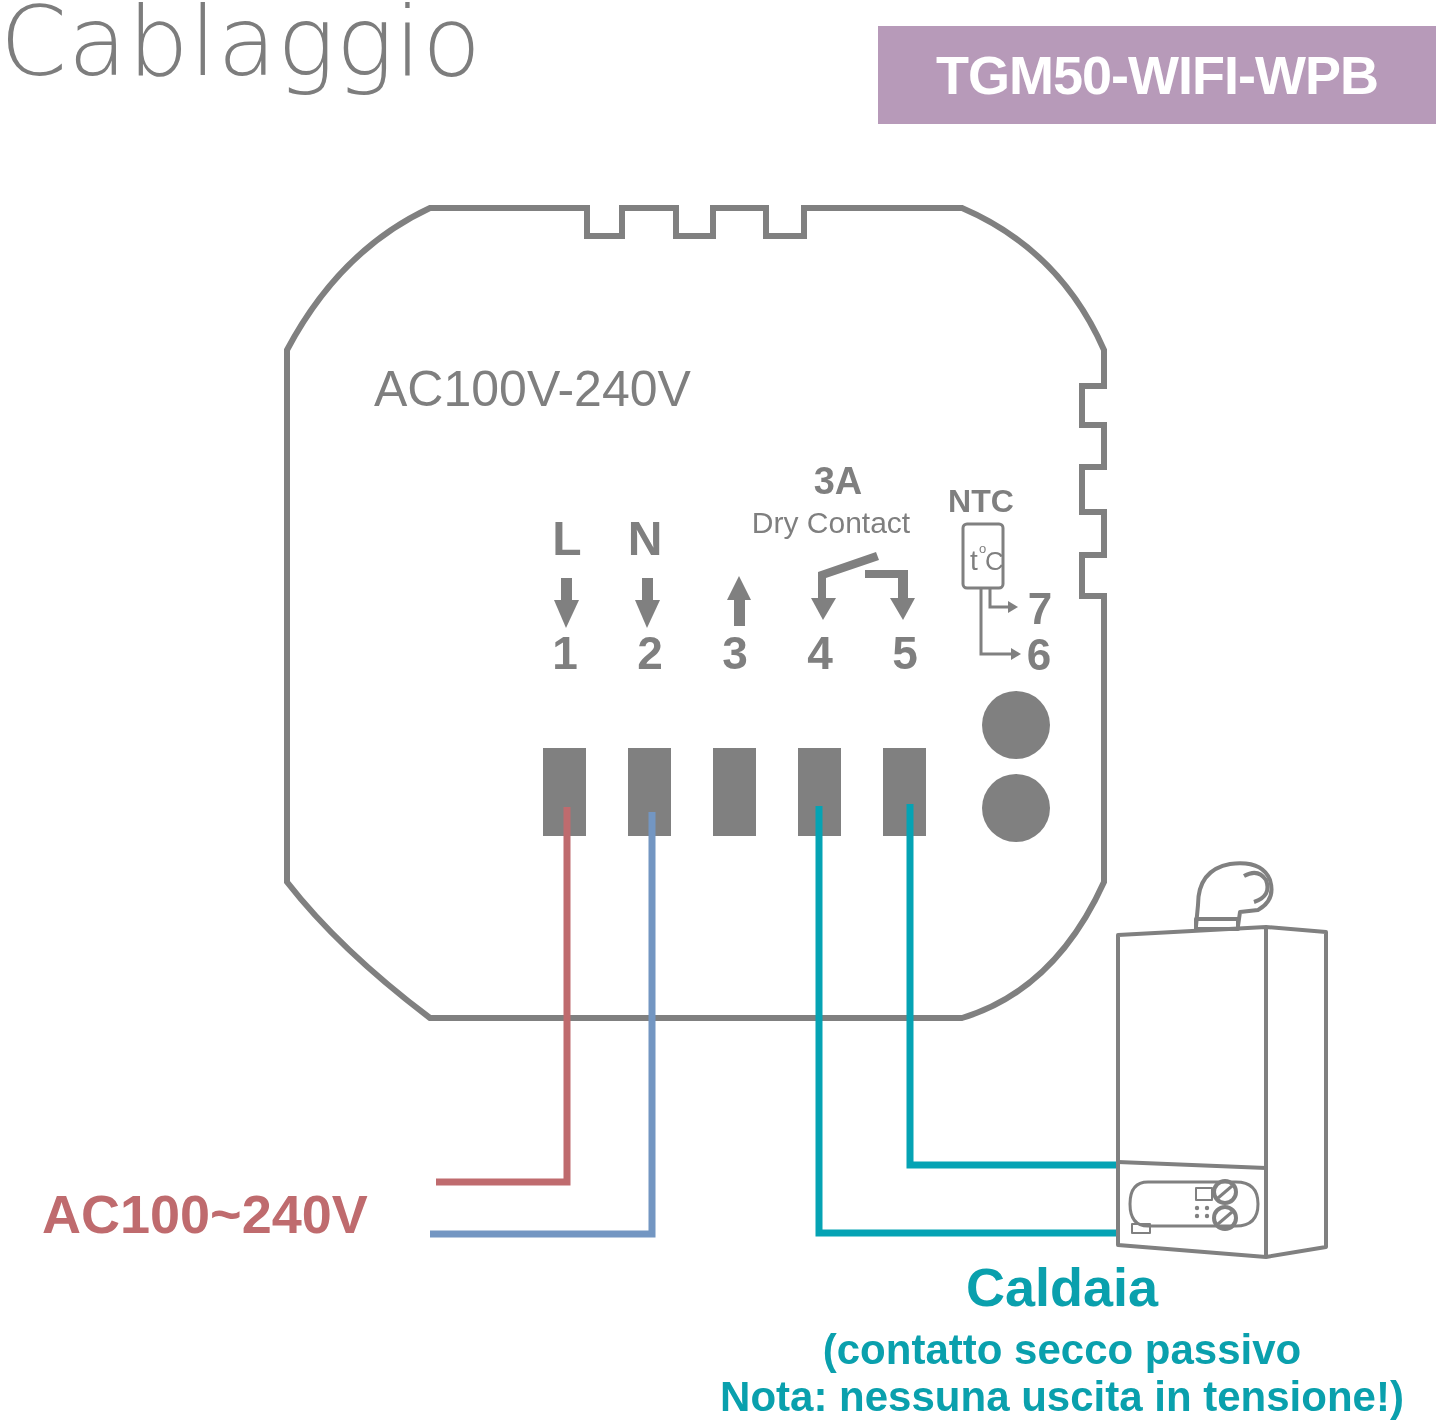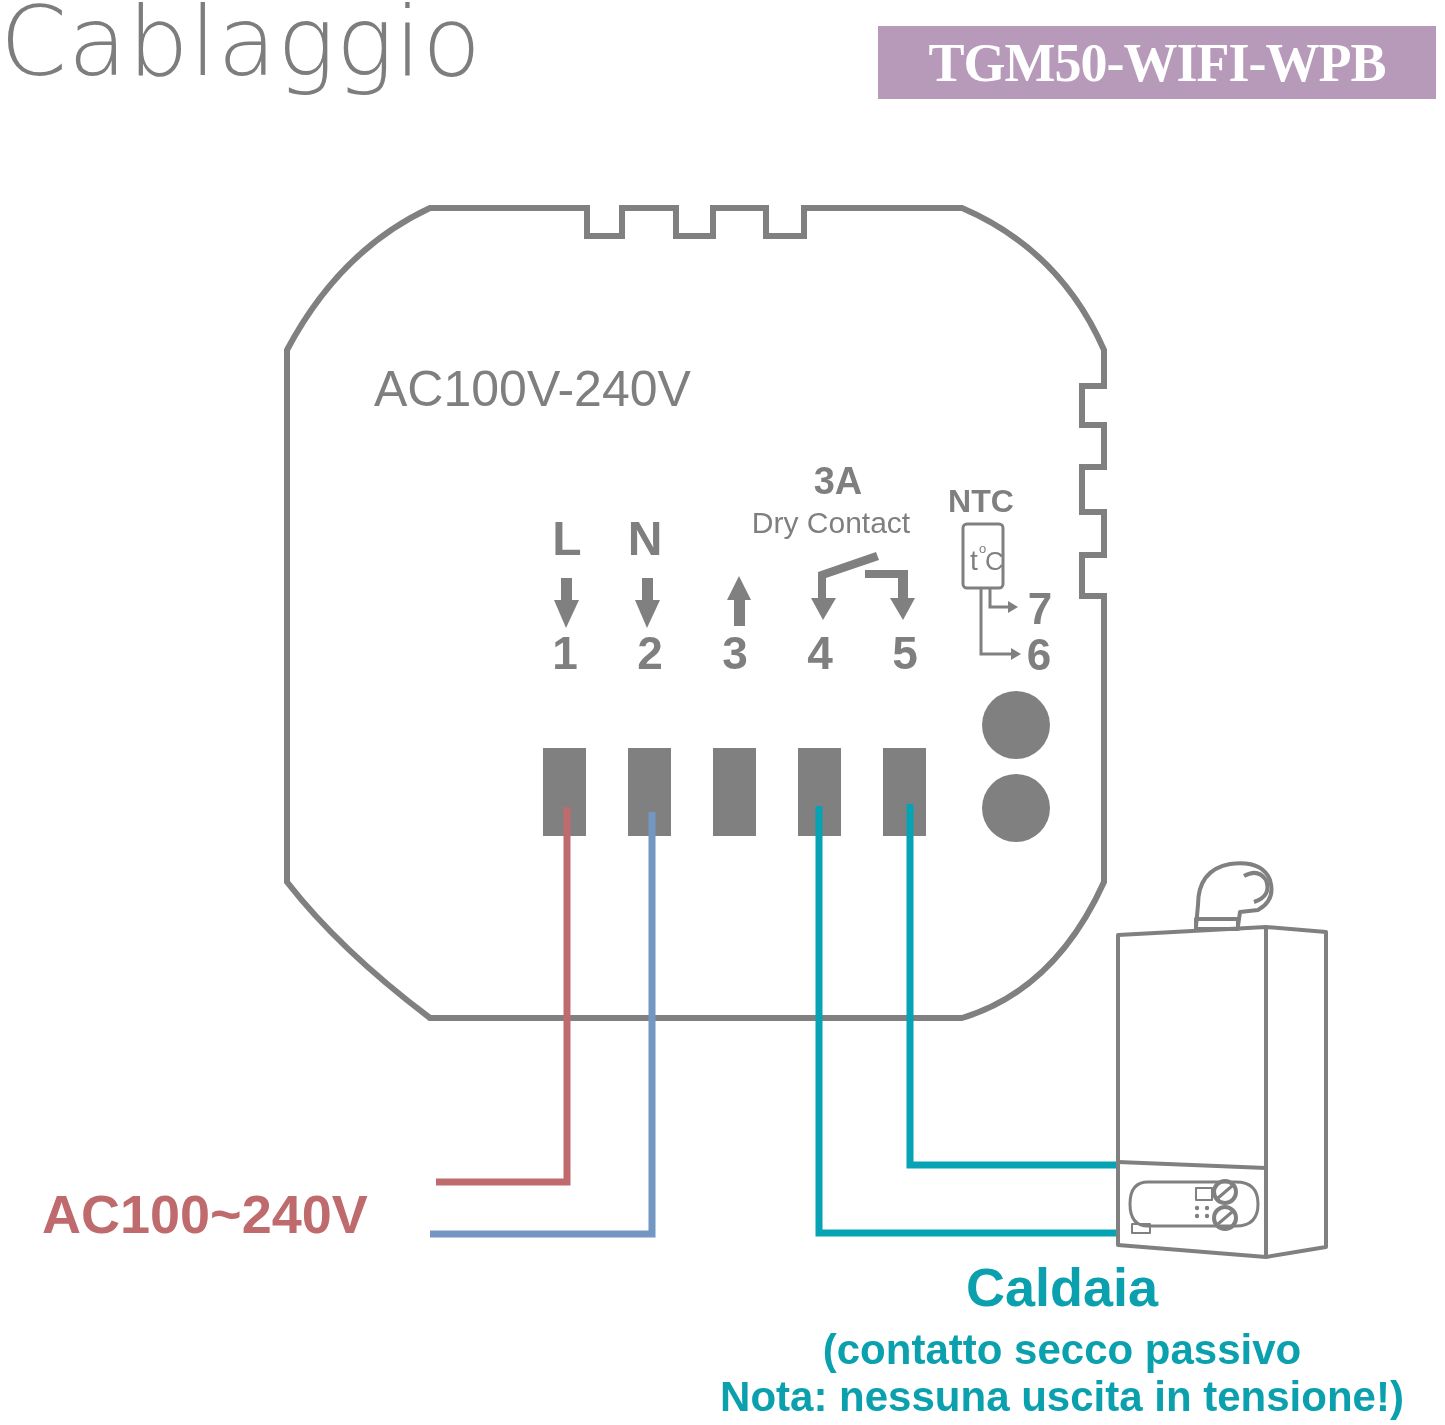--- a/index.html
+++ b/index.html
@@ -1,19 +1,19 @@
 <!DOCTYPE html>
 <html><head>
 <meta charset="utf-8">
 <style>
   html, body { margin: 0; padding: 0; background: #ffffff; }
   body { width: 1445px; height: 1425px; position: relative; overflow: hidden; font-family: "Liberation Sans", sans-serif; }
   #diagram { position: absolute; left: 0; top: 0; }
   .title { position: absolute; left: 0; top: -14px; font-family: "DejaVu Sans", sans-serif; font-weight: 200; font-size: 96px; color: #7d7d7d; letter-spacing: 1px; }
-  .model-badge { position: absolute; left: 878px; top: 26px; width: 558px; height: 73px; background: #b79ab9; color: #ffffff; font-family: Liberation Serif, serif; font-weight: bold; font-size: 54px; display: flex; align-items: center; justify-content: center; letter-spacing: -1px; }
+  .model-badge { position: absolute; left: 878px; top: 26px; width: 558px; height: 98px; background: #b79ab9; color: #ffffff; font-family: Liberation Sans, sans-serif; font-weight: bold; font-size: 54px; display: flex; align-items: center; justify-content: center; letter-spacing: -1px; }
   svg text { font-family: "Liberation Sans", sans-serif; }
 </style>
 </head>
 <body>
 
 <div class="title">Cablaggio</div>
 <div class="model-badge">TGM50-WIFI-WPB</div>
 
 <svg id="diagram" width="1445" height="1425" viewBox="0 0 1445 1425" xmlns="http://www.w3.org/2000/svg">
 

